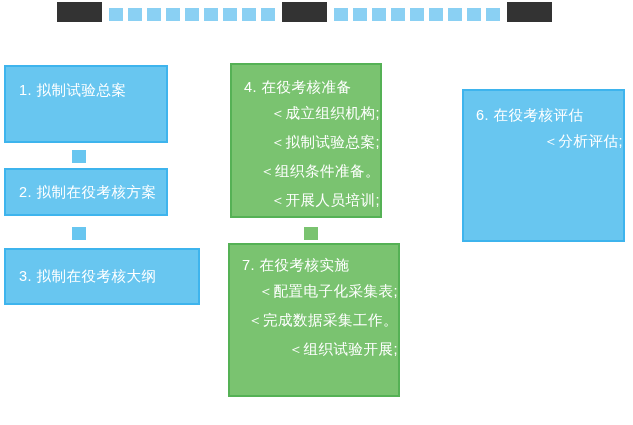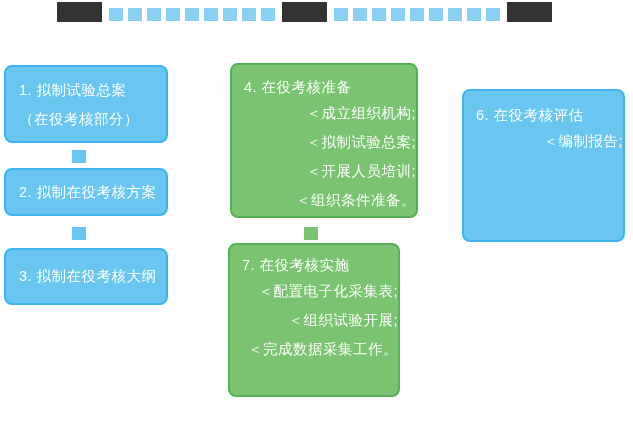--- a/index.html
+++ b/index.html
@@ -38,34 +38,34 @@
     height: 13px;
     margin-bottom: 1px;
     background: var(--bar_dash, #8ad0f3);
   }
 
   
   .box {
     position: absolute;
     box-sizing: border-box;
     border: 2px solid;
-    border-radius: 8px;
+    border-radius: 0;
     color: var(--text, #fff);
     font-size: 14.5px;
     letter-spacing: 0.5px;
   }
   .box.blue { background: var(--blue_fill, #68c6f0); border-color: var(--blue_border, #3eb4ed); }
   .box.green { background: var(--green_fill, #7ac370); border-color: var(--green_border, #55b155); }
 
   #box1 { left: 4px;   top: 65px;  width: 164px; height: 78px;  padding: 9px 2px 0 13px; }
   #box1 .line { line-height: 29px; white-space: nowrap; }
   #box2 { left: 4px;   top: 168px; width: 164px; height: 48px; display: flex; align-items: center; padding-left: 13px; }
   #box2 .line, #box3 .line { white-space: nowrap; }
-  #box3 { left: 4px;   top: 248px; width: 164px; height: 57px; display: flex; align-items: center; padding-left: 13px; }
-  #box4 { left: 230px; top: 63px;  width: 188px; height: 155px; padding-top: 10px; }
+  #box3 { left: 4px;   top: 248px; width: 196px; height: 57px; display: flex; align-items: center; padding-left: 13px; }
+  #box4 { left: 230px; top: 63px;  width: 152px; height: 155px; padding-top: 10px; }
   #box5 { left: 228px; top: 243px; width: 172px; height: 154px; padding-top: 8px; }
   #box6 { left: 462px; top: 65px;  width: 163px; height: 153px; padding-top: 12px; margin-top: 24px; }
 
   .box .title { line-height: 24px; margin-left: 12px; white-space: nowrap; }
   .box .item  { line-height: 29px; margin-left: 19px; white-space: nowrap; text-align: right; }
   #box5 .item { margin-left: 17px; }
   #box6 .item:first-of-type { margin-top: 7px; }
 
   
   .connector { position: absolute; width: 14px; height: 13px; }
@@ -103,50 +103,49 @@
         <span class="dash"></span>
         <span class="dash"></span>
         <span class="dash"></span>
         <span class="dash"></span>
       </div>
     <div class="bar-dark"></div>
   </div>
 
   <div class="box blue" id="box1">
     <div class="line">1. 拟制试验总案</div>
-    <div class="line">（在役考核部分）</div>
   </div>
 
   <div class="connector blue" id="conn1"></div>
 
   <div class="box blue" id="box2">
     <div class="line">2. 拟制在役考核方案</div>
   </div>
 
   <div class="connector blue" id="conn2"></div>
 
   <div class="box blue" id="box3">
     <div class="line">3. 拟制在役考核大纲</div>
   </div>
 
   <div class="box green" id="box4">
     <div class="title">4. 在役考核准备</div>
     <div class="item">＜成立组织机构;</div>
     <div class="item">＜拟制试验总案;</div>
+    <div class="item">＜组织条件准备。</div>
     <div class="item">＜开展人员培训;</div>
-    <div class="item">＜组织条件准备。</div>
   </div>
 
   <div class="connector green" id="conn3"></div>
 
   <div class="box green" id="box5">
     <div class="title">7. 在役考核实施</div>
     <div class="item">＜配置电子化采集表;</div>
+    <div class="item">＜完成数据采集工作。</div>
     <div class="item">＜组织试验开展;</div>
-    <div class="item">＜完成数据采集工作。</div>
   </div>
 
   <div class="box blue" id="box6">
     <div class="title">6. 在役考核评估</div>
-    <div class="item">＜编制报告;</div>
+    <div class="item">＜分析评估;</div>
   </div>
 
 </div>
 
 </body></html>

